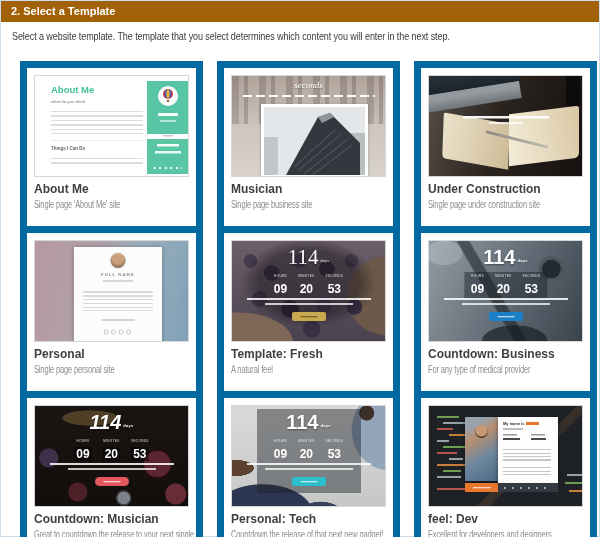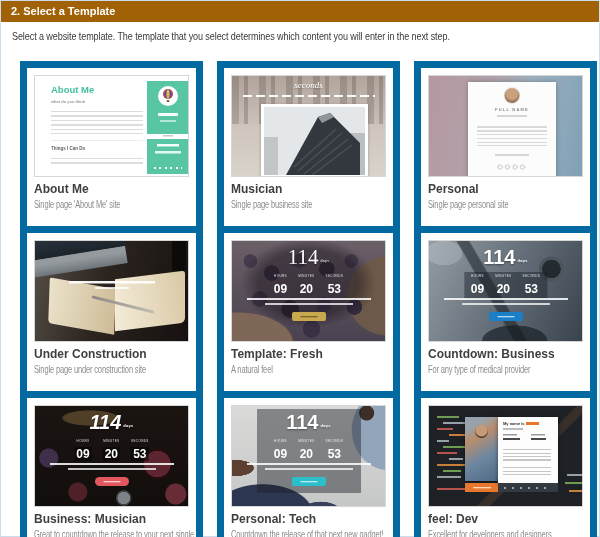--- a/index.html
+++ b/index.html
@@ -270,52 +270,52 @@
           </svg>
         </div>
       </div>
       <div class="caption">
         <div class="card-title">Musician</div>
         <div class="card-sub"><span class="condense">Single page business site</span></div>
       </div>
     </div>
 
     <div class="card">
+      <div class="thumb uc">
+        <div class="abs uc-lap"></div>
+        <div class="abs uc-bottle"></div>
+        <div class="abs uc-book-l"></div>
+        <div class="abs uc-book-r"></div>
+        <div class="abs uc-pen"></div>
+        <div class="abs uc-text"></div>
+      </div>
+      <div class="caption">
+        <div class="card-title">Under Construction</div>
+        <div class="card-sub"><span class="condense">Single page under construction site</span></div>
+      </div>
+    </div>
+
+    <div class="card">
       <div class="thumb ps">
         <div class="abs ps-card">
           <div class="abs ps-avatar"></div>
           <div class="abs ps-name">FULL NAME</div>
           <div class="abs ps-subline"></div>
           <div class="abs ps-lines"></div>
           <div class="abs ps-divline"></div>
           <div class="abs ps-social"></div>
         </div>
       </div>
       <div class="caption">
         <div class="card-title">Personal</div>
         <div class="card-sub"><span class="condense">Single page personal site</span></div>
       </div>
     </div>
 
     <div class="card">
-      <div class="thumb uc">
-        <div class="abs uc-lap"></div>
-        <div class="abs uc-bottle"></div>
-        <div class="abs uc-book-l"></div>
-        <div class="abs uc-book-r"></div>
-        <div class="abs uc-pen"></div>
-        <div class="abs uc-text"></div>
-      </div>
-      <div class="caption">
-        <div class="card-title">Under Construction</div>
-        <div class="card-sub"><span class="condense">Single page under construction site</span></div>
-      </div>
-    </div>
-
-    <div class="card">
       <div class="thumb fresh">
         <div class="cd-num"><span>114</span><em>days</em></div>
         <div class="cd-units">
           <div class="cd-unit"><b>hours</b><span>09</span></div>
           <div class="cd-unit"><b>minutes</b><span>20</span></div>
           <div class="cd-unit"><b>seconds</b><span>53</span></div>
         </div>
         <div class="cd-lines"></div>
         <div class="cd-btn"></div>
       </div>
@@ -347,21 +347,21 @@
         <div class="cd-num"><span>114</span><em>days</em></div>
         <div class="cd-units">
           <div class="cd-unit"><b>hours</b><span>09</span></div>
           <div class="cd-unit"><b>minutes</b><span>20</span></div>
           <div class="cd-unit"><b>seconds</b><span>53</span></div>
         </div>
         <div class="cd-lines"></div>
         <div class="cd-btn"></div>
       </div>
       <div class="caption">
-        <div class="card-title">Business: Musician</div>
+        <div class="card-title">Countdown: Musician</div>
         <div class="card-sub"><span class="condense">Great to countdown the release to your next single</span></div>
       </div>
     </div>
 
     <div class="card">
       <div class="thumb tech">
         <div class="cd-shade"></div>
         <div class="cd-num"><span>114</span><em>days</em></div>
         <div class="cd-units">
           <div class="cd-unit"><b>hours</b><span>09</span></div>

